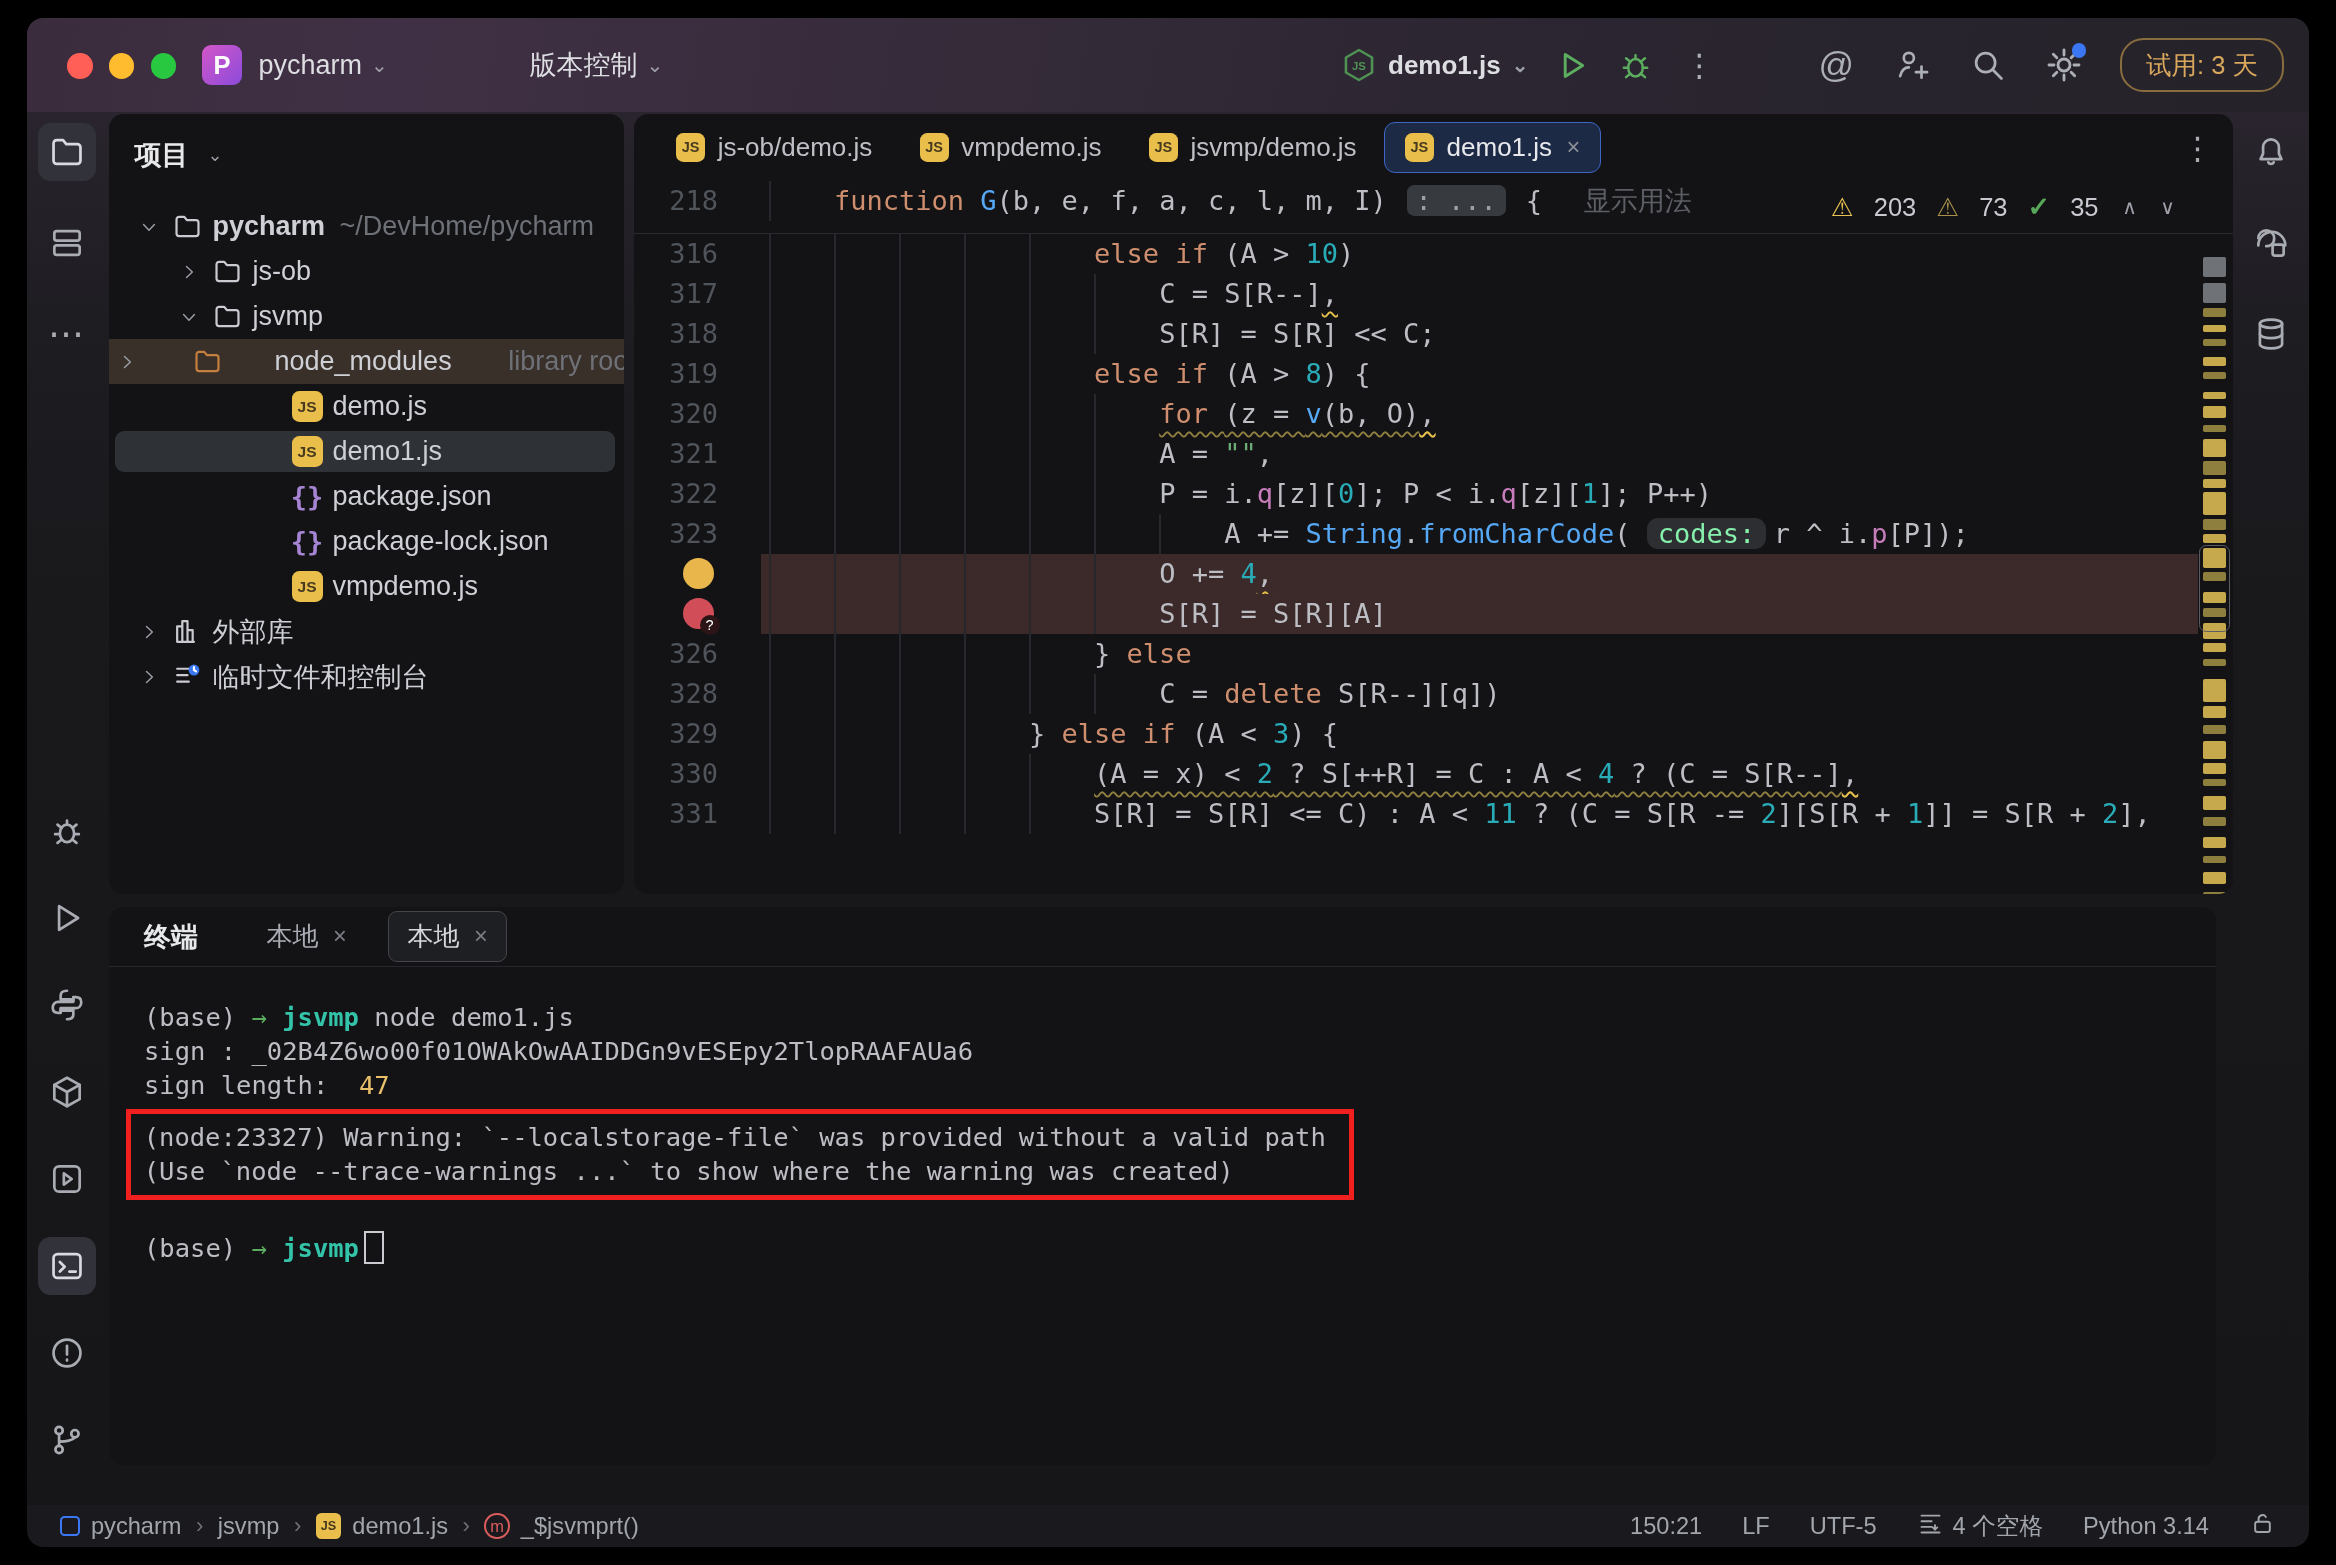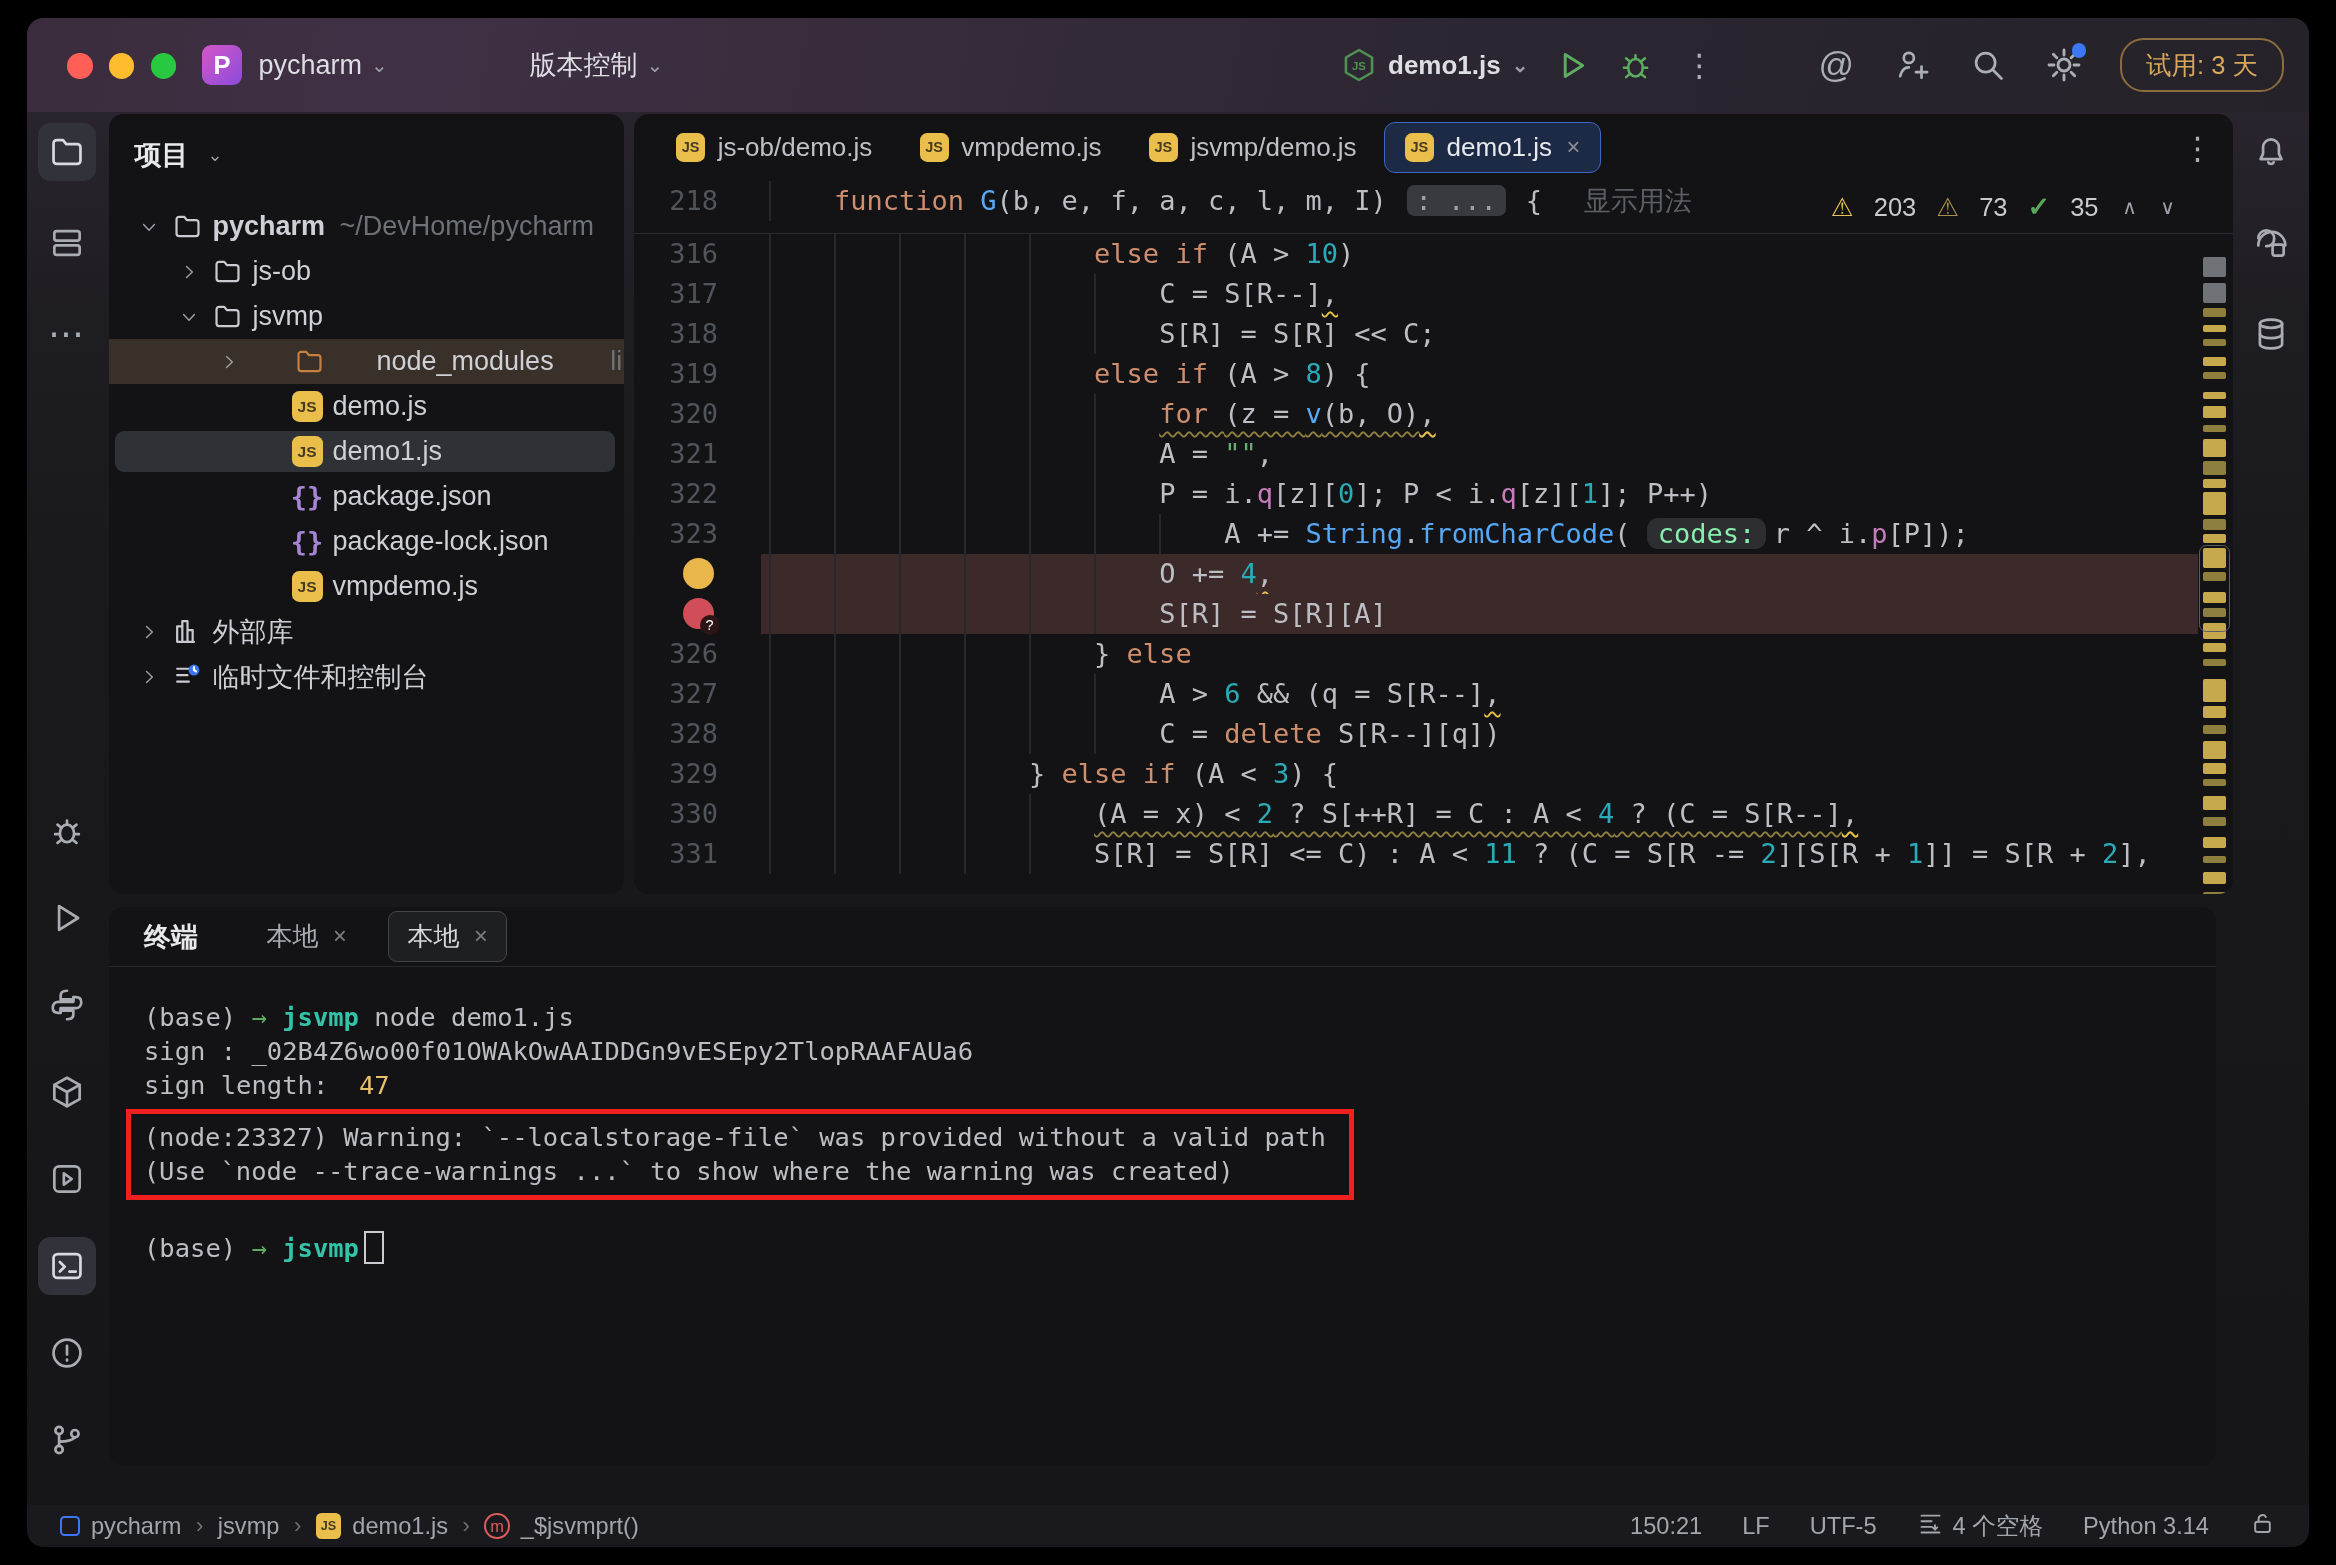--- a/index.html
+++ b/index.html
@@ -337,21 +337,21 @@
                 <path d="M5.5 9l6.5 7 6.5-7"></path>
               </svg>
             </span>
             <span class="ticon">
               <svg class="tsvg oicon" viewBox="0 0 24 24" style="color:#C9CBD1">
                 <path d="M3.5 6.5a2 2 0 0 1 2-2h4l2 2.5h7a2 2 0 0 1 2 2v8.5a2 2 0 0 1-2 2h-13a2 2 0 0 1-2-2z"></path>
               </svg>
             </span>
             <span class="lbl">jsvmp</span>
           </div>
-          <div class="tree-row brown" style="padding-left: 102px; gap: 42px;">
+          <div class="tree-row brown" style=" gap: 42px;">
             <span class="chevbox">
               <svg class="oicon" width="20" height="20" viewBox="0 0 24 24" style="color:#9DA0A8">
                 <path d="M9 5.5l7 6.5-7 6.5"></path>
               </svg>
             </span>
             <span class="ticon">
               <svg class="tsvg oicon" viewBox="0 0 24 24" style="color:#C57F3E">
                 <path d="M3.5 6.5a2 2 0 0 1 2-2h4l2 2.5h7a2 2 0 0 1 2 2v8.5a2 2 0 0 1-2 2h-13a2 2 0 0 1-2-2z"></path>
               </svg>
             </span>
@@ -465,21 +465,20 @@
           <div class="code-line"><span class="gutter"><span class="lnum">317</span></span><span class="ind" style="width:24ch"></span><span class=""><span class="tk-p">C = S[R--]</span><span class="tk-p sq">,</span></span></div>
           <div class="code-line"><span class="gutter"><span class="lnum">318</span></span><span class="ind" style="width:24ch"></span><span class=""><span class="tk-p">S[R] = S[R] &lt;&lt; C;</span></span></div>
           <div class="code-line"><span class="gutter"><span class="lnum">319</span></span><span class="ind" style="width:20ch"></span><span class=""><span class="tk-k">else if </span><span class="tk-p">(A &gt; </span><span class="tk-n">8</span><span class="tk-p">) {</span></span></div>
           <div class="code-line"><span class="gutter"><span class="lnum">320</span></span><span class="ind" style="width:24ch"></span><span class="wavy"><span class="tk-k">for </span><span class="tk-p">(z = </span><span class="tk-f">v</span><span class="tk-p">(b, O)</span><span class="tk-p sq">,</span></span></div>
           <div class="code-line"><span class="gutter"><span class="lnum">321</span></span><span class="ind" style="width:24ch"></span><span class=""><span class="tk-p">A = </span><span class="tk-s">""</span><span class="tk-p">,</span></span></div>
           <div class="code-line"><span class="gutter"><span class="lnum">322</span></span><span class="ind" style="width:24ch"></span><span class=""><span class="tk-p">P = i.</span><span class="tk-m">q</span><span class="tk-p">[z][</span><span class="tk-n">0</span><span class="tk-p">]; P &lt; i.</span><span class="tk-m">q</span><span class="tk-p">[z][</span><span class="tk-n">1</span><span class="tk-p">]; P++)</span></span></div>
           <div class="code-line"><span class="gutter"><span class="lnum">323</span></span><span class="ind" style="width:28ch"></span><span class=""><span class="tk-p">A += </span><span class="tk-f">String</span><span class="tk-p">.</span><span class="tk-f">fromCharCode</span><span class="tk-p">( </span><span class="pill-inlay">codes:</span><span class="tk-p">r ^ i.</span><span class="tk-m">p</span><span class="tk-p">[P]);</span></span></div>
           <div class="code-line hl"><span class="gutter"><span class="bp y"></span></span><span class="ind" style="width:24ch"></span><span class=""><span class="tk-p">O += </span><span class="tk-n">4</span><span class="tk-p sq">,</span></span></div>
           <div class="code-line hl"><span class="gutter"><span class="bp r"><span class="q">?</span></span></span><span class="ind" style="width:24ch"></span><span class=""><span class="tk-p">S[R] = S[R][A]</span></span></div>
           <div class="code-line"><span class="gutter"><span class="lnum">326</span></span><span class="ind" style="width:20ch"></span><span class=""><span class="tk-p">} </span><span class="tk-k">else</span></span></div>
-          <div class="code-line"><span class="gutter"><span class="lnum">327</span></span><span class="ind" style="width:24ch"></span><span class=""><span class="tk-p">A &gt; </span><span class="tk-n">6</span><span class="tk-p"> &amp;&amp; (q = S[R--]</span><span class="tk-p sq">,</span></span></div>
           <div class="code-line"><span class="gutter"><span class="lnum">328</span></span><span class="ind" style="width:24ch"></span><span class=""><span class="tk-p">C = </span><span class="tk-k">delete</span><span class="tk-p"> S[R--][q])</span></span></div>
           <div class="code-line"><span class="gutter"><span class="lnum">329</span></span><span class="ind" style="width:16ch"></span><span class=""><span class="tk-p">} </span><span class="tk-k">else if </span><span class="tk-p">(A &lt; </span><span class="tk-n">3</span><span class="tk-p">) {</span></span></div>
           <div class="code-line"><span class="gutter"><span class="lnum">330</span></span><span class="ind" style="width:20ch"></span><span class="wavy"><span class="tk-p">(A = x) &lt; </span><span class="tk-n">2</span><span class="tk-p"> ? S[++R] = C : A &lt; </span><span class="tk-n">4</span><span class="tk-p"> ? (C = S[R--]</span><span class="tk-p sq">,</span></span></div>
           <div class="code-line"><span class="gutter"><span class="lnum">331</span></span><span class="ind" style="width:20ch"></span><span class=""><span class="tk-p">S[R] = S[R] &lt;= C) : A &lt; </span><span class="tk-n">11</span><span class="tk-p"> ? (C = S[R -= </span><span class="tk-n">2</span><span class="tk-p">][S[R + </span><span class="tk-n">1</span><span class="tk-p">]] = S[R + </span><span class="tk-n">2</span><span class="tk-p">],</span></span></div>
         </div>
       <div class="stripe" id="stripe">
           <div class="mark gray" style="top:76px;height:20px"></div>
           <div class="mark gray" style="top:102px;height:20px"></div>
           <div class="mark o" style="top:127px;height:9px"></div>
           <div class="mark y" style="top:144px;height:7.3px"></div>

